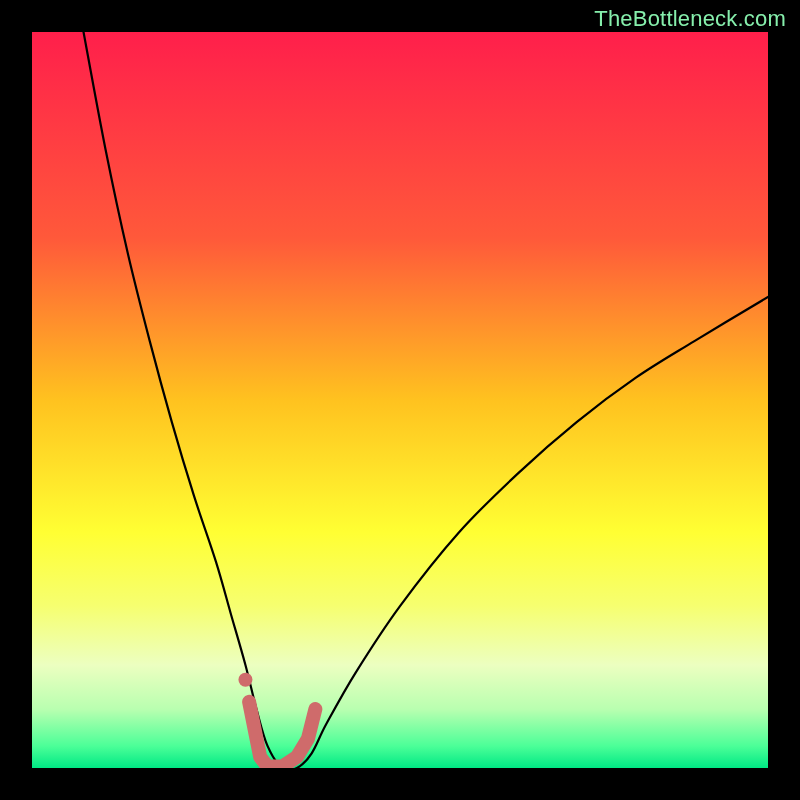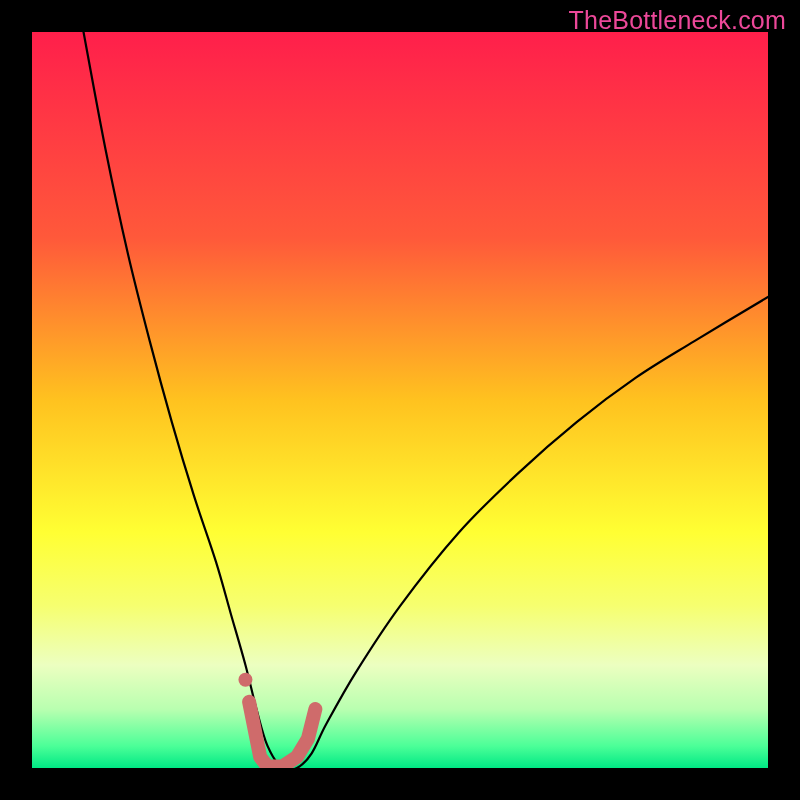--- a/index.html
+++ b/index.html
@@ -26,22 +26,22 @@
     top: 32px;
     width: 736px;
     height: 736px;
     overflow: hidden;
   }
 
   .watermark {
     position: absolute;
     top: 6px;
     right: 14px;
-    color: #ec4899;
-    font-size: 25px;
+    color: #86efac;
+    font-size: 22px;
     font-weight: 500;
     letter-spacing: 0.2px;
     z-index: 10;
   }
 
   svg { display: block; }
 </style>
 </head>
 <body>
 

